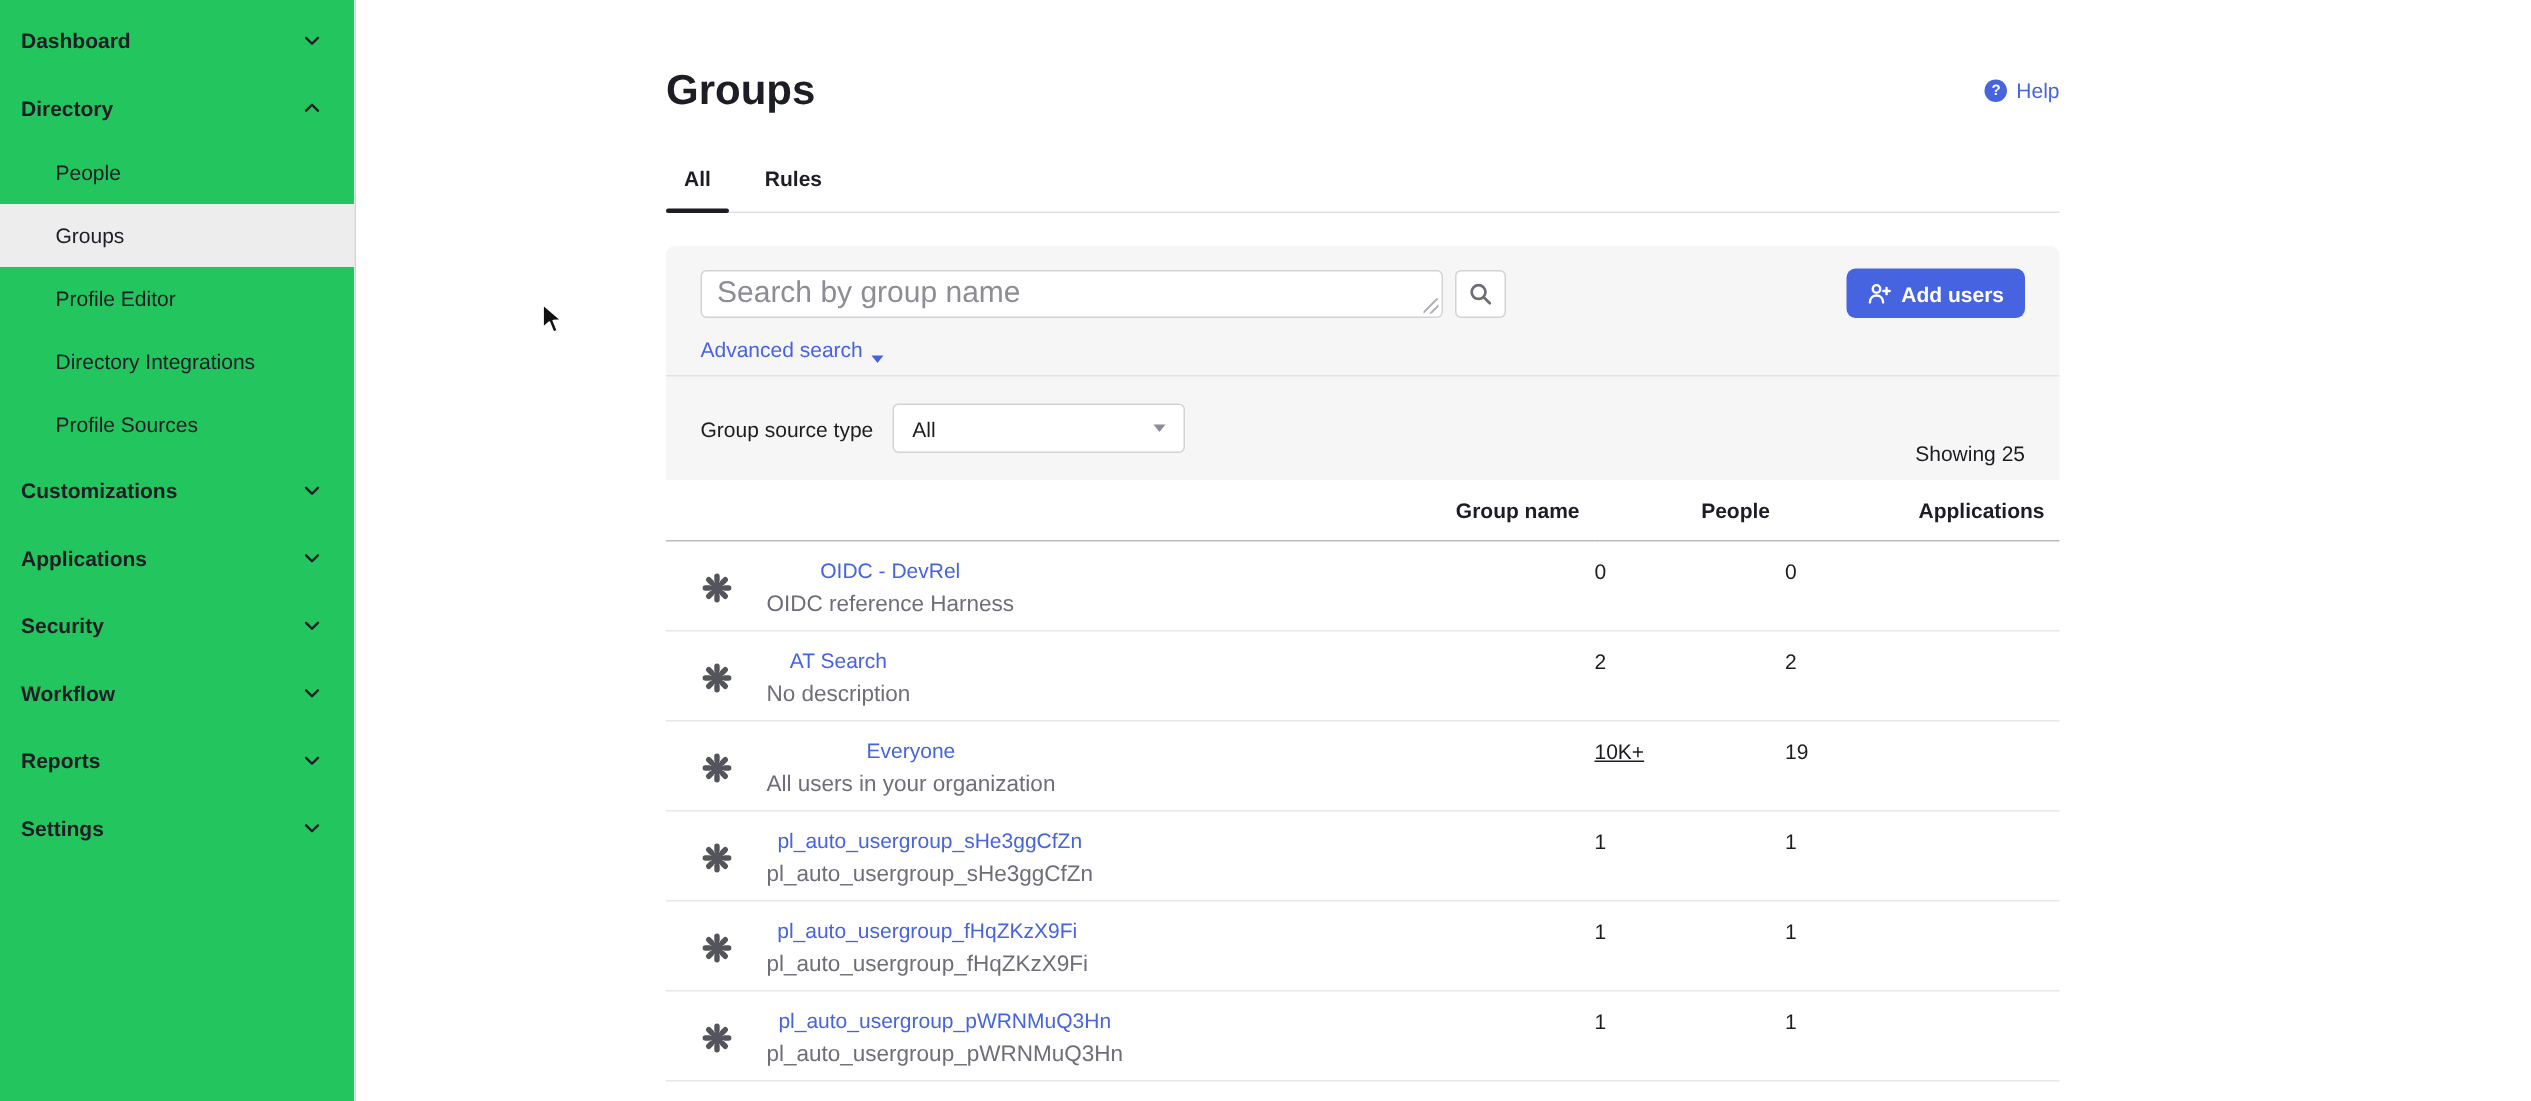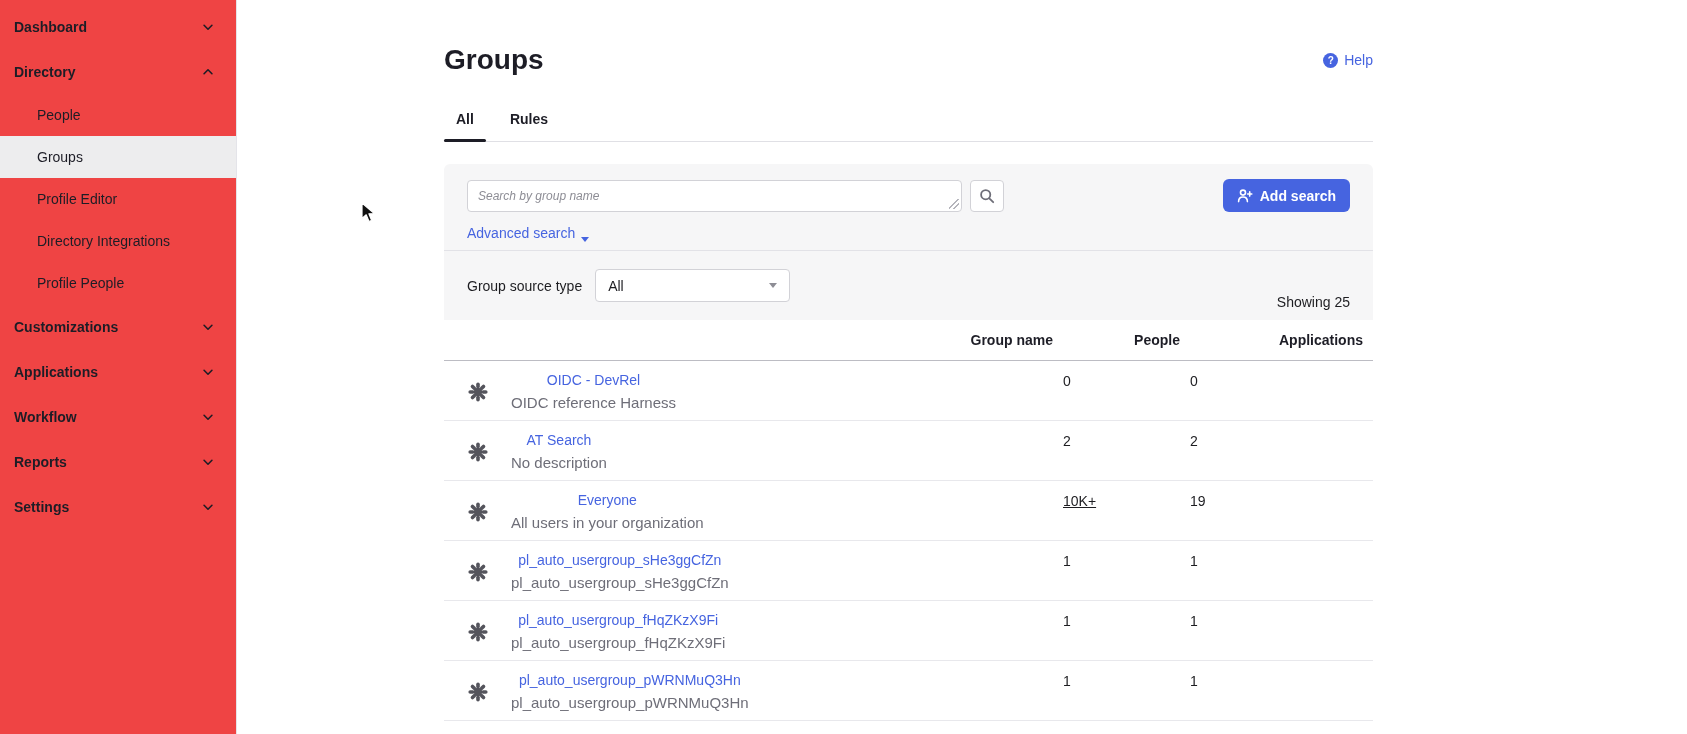--- a/index.html
+++ b/index.html
@@ -8,21 +8,21 @@
   body {
     width:1687px; height:734px; overflow:hidden; position:relative;
     background:#fff; color:#1d1d21;
     font-family:"Liberation Sans", sans-serif; font-size:14px;
   }
   .app { display:flex; height:100%; }
 
   
   .sidebar {
     flex:0 0 237px; width:237px; border-right:1px solid #e4e4e9;
-    padding-top:4px; background:#ef4444;
+    padding-top:4px; background:#22c55e;
   }
   .side-item {
     height:45px; display:flex; align-items:center; justify-content:space-between;
     padding:0 21px 0 14px; font-weight:700; cursor:pointer; color:#1d1d26;
   }
   .side-item .chev { display:flex; }
   .side-item.expanded .chev { transform:rotate(180deg); }
   .side-child {
     height:42px; display:flex; align-items:center; padding-left:37px;
     font-weight:400; cursor:pointer; color:#1d1d26;
@@ -54,21 +54,21 @@
     background:#1d1d26; border-radius:2px;
   }
 
   
   .panel { margin-top:22px; background:#f6f6f7; border-radius:6px 6px 0 0; }
   .panel-top { padding:15px 23px 8px; }
   .search-row { display:flex; align-items:center; }
   .search-wrap { position:relative; width:495px; }
   .search-input {
     width:100%; height:32px; border:1px solid #d2d2d7; border-radius:4px;
-    padding:0 18px 0 10px; font-size:12px; font-family:inherit; color:#1d1d21; background:#fff;font-style:italic;
+    padding:0 18px 0 10px; font-size:20px; font-family:inherit; color:#1d1d21; background:#fff;
   }
   .search-input::placeholder { color:#8d8d95; }
   .grip {
     position:absolute; right:3px; bottom:3px; width:10px; height:10px; pointer-events:none;
     background:linear-gradient(135deg, transparent 0 42%, #b5b5bc 42% 52%,
       transparent 52% 68%, #b5b5bc 68% 78%, transparent 78%);
   }
   .search-btn {
     margin-left:8px; width:34px; height:32px; background:#fff;
     border:1px solid #d2d2d7; border-radius:4px; cursor:pointer;
@@ -148,32 +148,40 @@
         <div class="side-child selected">
     <span class="side-label">Groups</span>
   </div>
         <div class="side-child">
     <span class="side-label">Profile Editor</span>
   </div>
         <div class="side-child">
     <span class="side-label">Directory Integrations</span>
   </div>
         <div class="side-child">
-    <span class="side-label">Profile People</span>
+    <span class="side-label">Profile Sources</span>
   </div>
         <div class="side-item">
     <span class="side-label">Customizations</span>
     <span class="chev">
       <svg width="14" height="14" viewBox="0 0 16 16">
               <path d="M3.5 6l4.5 4.5L12.5 6" fill="none" stroke="#1d1d26" stroke-width="1.8" stroke-linecap="round" stroke-linejoin="round"></path>
             </svg>
     </span>
   </div>
         <div class="side-item">
     <span class="side-label">Applications</span>
+    <span class="chev">
+      <svg width="14" height="14" viewBox="0 0 16 16">
+              <path d="M3.5 6l4.5 4.5L12.5 6" fill="none" stroke="#1d1d26" stroke-width="1.8" stroke-linecap="round" stroke-linejoin="round"></path>
+            </svg>
+    </span>
+  </div>
+        <div class="side-item">
+    <span class="side-label">Security</span>
     <span class="chev">
       <svg width="14" height="14" viewBox="0 0 16 16">
               <path d="M3.5 6l4.5 4.5L12.5 6" fill="none" stroke="#1d1d26" stroke-width="1.8" stroke-linecap="round" stroke-linejoin="round"></path>
             </svg>
     </span>
   </div>
         <div class="side-item">
     <span class="side-label">Workflow</span>
     <span class="chev">
       <svg width="14" height="14" viewBox="0 0 16 16">
@@ -237,21 +245,21 @@
             </button>
             <button class="add-group-btn">
               <span style="display:flex">
                 <svg width="16" height="16" viewBox="0 0 16 16" fill="none" stroke="#fff" stroke-width="1.6" stroke-linecap="round">
                   <circle cx="6" cy="4.6" r="2.5"></circle>
                   <path d="M1.6 13.6c0-3 2-4.6 4.4-4.6s4.4 1.6 4.4 4.6"></path>
                   <line x1="12.7" y1="3.9" x2="12.7" y2="8.1"></line>
                   <line x1="10.6" y1="6" x2="14.8" y2="6"></line>
                 </svg>
               </span>
-              <span>Add search</span>
+              <span>Add users</span>
             </button>
           </div>
           <a class="advanced">
             <span>Advanced search</span>
             <span class="caret-tri"></span>
           </a>
         </div>
         <div class="panel-filter">
           <span class="filter-label">Group source type</span>
           <div class="select">

